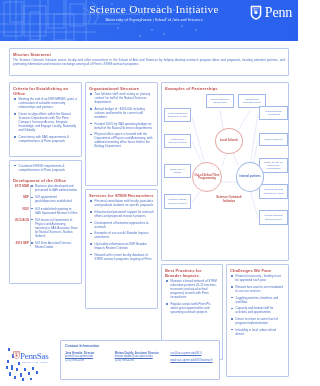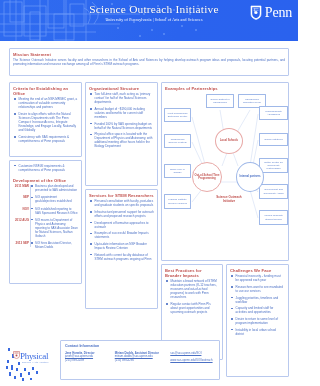--- a/index.html
+++ b/index.html
@@ -364,18 +364,18 @@
             <rect x="0" y="20" width="2" height="3"></rect>
           <rect x="16" y="32" width="2" height="3"></rect>
             <rect x="24" y="32" width="2" height="2"></rect>
         </g>
       </svg>
       <svg class="sas-shield" viewBox="0 0 7 8">
         <path d="M0.5 0.5 H6.5 V5 Q6.5 7 3.5 7.6 Q0.5 7 0.5 5 Z" fill="#fff" stroke="#c0504d" stroke-width="0.5"></path>
         <path d="M1.4 1.4 H5.6 M1.4 2.6 H5.6" stroke="#c0504d" stroke-width="0.4"></path>
         <circle cx="3.5" cy="4.6" r="1" fill="#c0504d"></circle>
       </svg>
-      <div class="sas-word">Physical</div>
+      <div class="sas-word">PennSas</div>
       <div class="sas-sub">Science | Arts | Culture</div>
     </div>
 
   </div>
 </div>
 
 </body></html>

